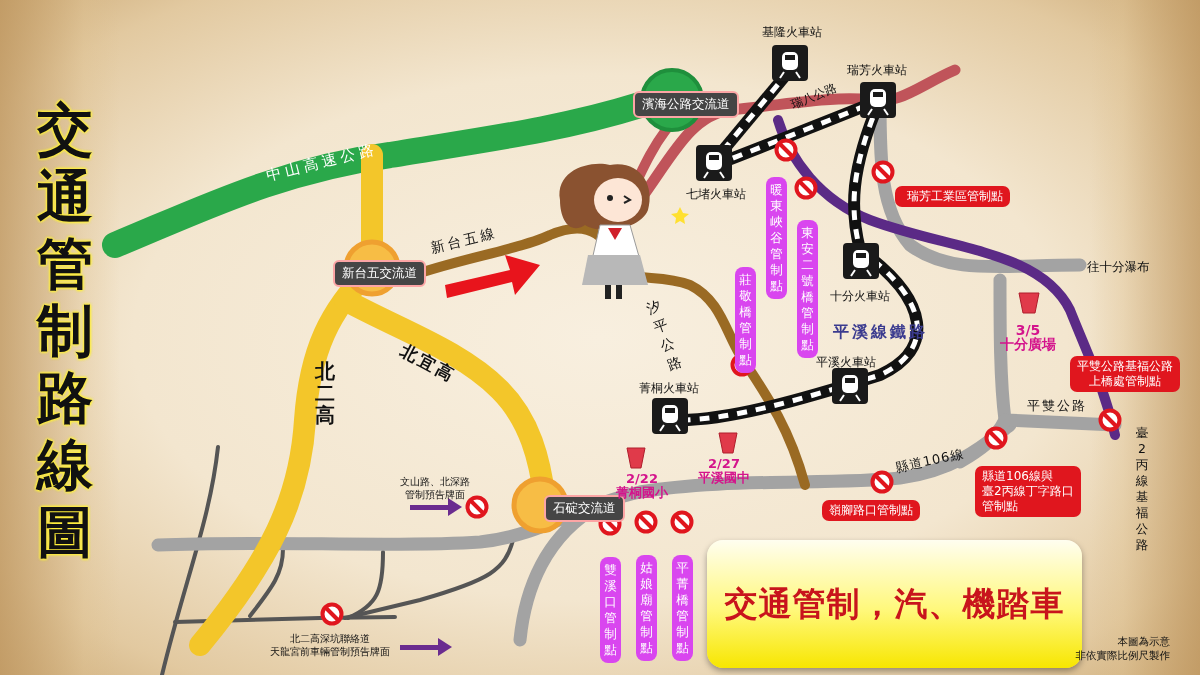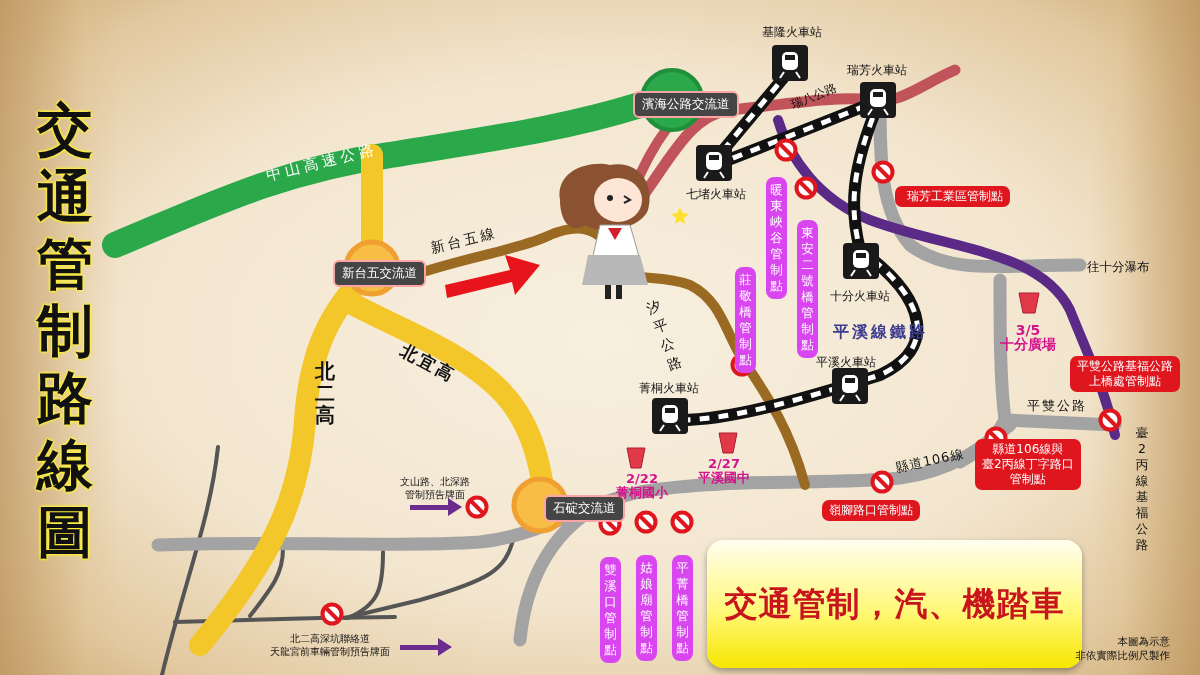--- a/index.html
+++ b/index.html
@@ -263,21 +263,21 @@
 <div class="red-v" style="left:600px;top:545px;">雙溪口管制點</div>
 <div class="red-v" style="left:636px;top:543px;">姑娘廟管制點</div>
 <div class="red-v" style="left:672px;top:543px;">平菁橋管制點</div>
 
 <div class="red-h" style="left:895px;top:186px;padding-left:12px;">瑞芳工業區管制點</div>
 <div class="red-h" style="left:822px;top:500px;">嶺腳路口管制點</div>
 <div class="red-h" style="left:1070px;top:356px;text-align:center;">
   <div>平雙公路基福公路</div>
   <div>上橋處管制點</div>
 </div>
-<div class="red-h" style="left:975px;top:439px;text-align:center;">
+<div class="red-h" style="left:975px;top:466px;">
   <div>縣道106線與</div>
   <div>臺2丙線丁字路口</div>
   <div>管制點</div>
 </div>
 
 <div class="lbl" style="left:400px;top:475px;font-size:10px;text-align:center;line-height:13px;">
   <div>文山路、北深路</div>
   <div>管制預告牌面</div>
 </div>
 <div class="lbl" style="left:270px;top:632px;font-size:10px;text-align:center;line-height:13px;">

